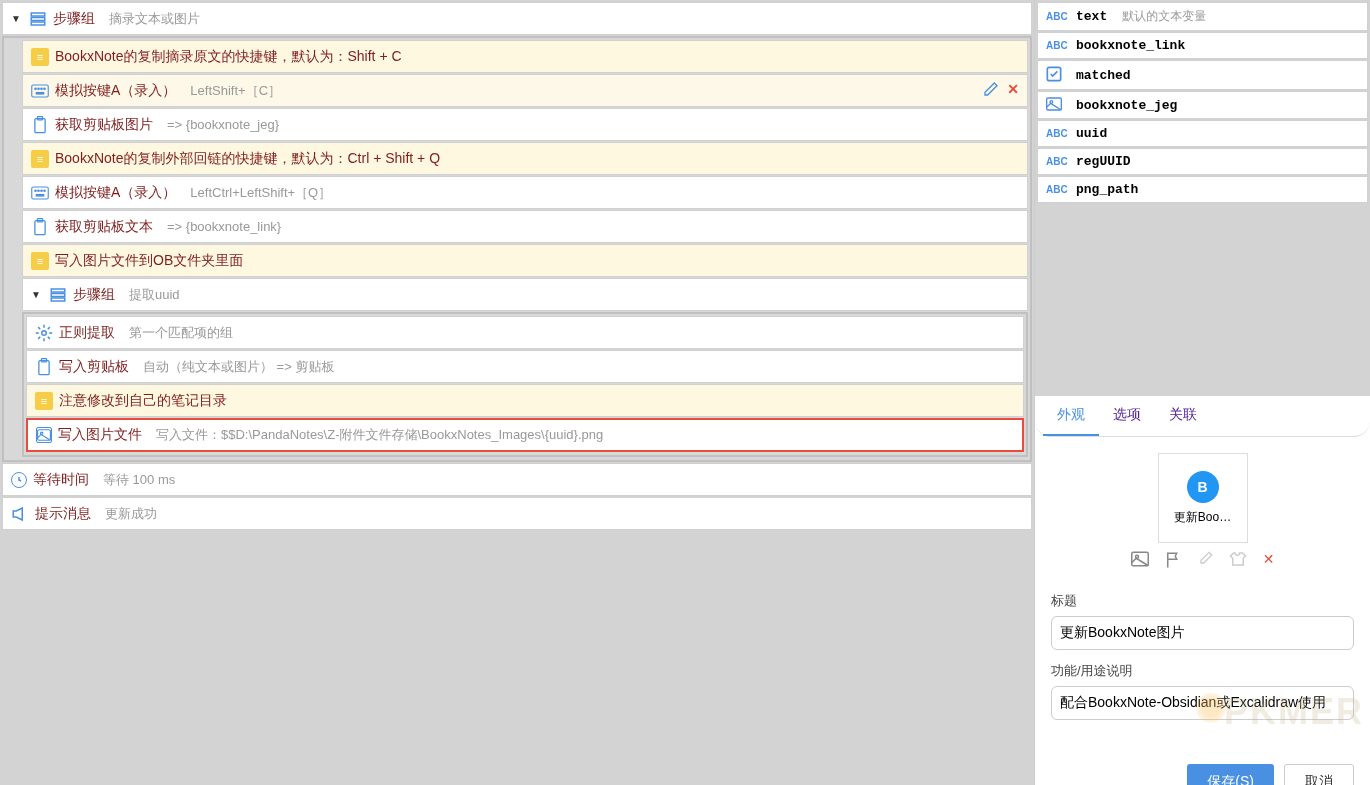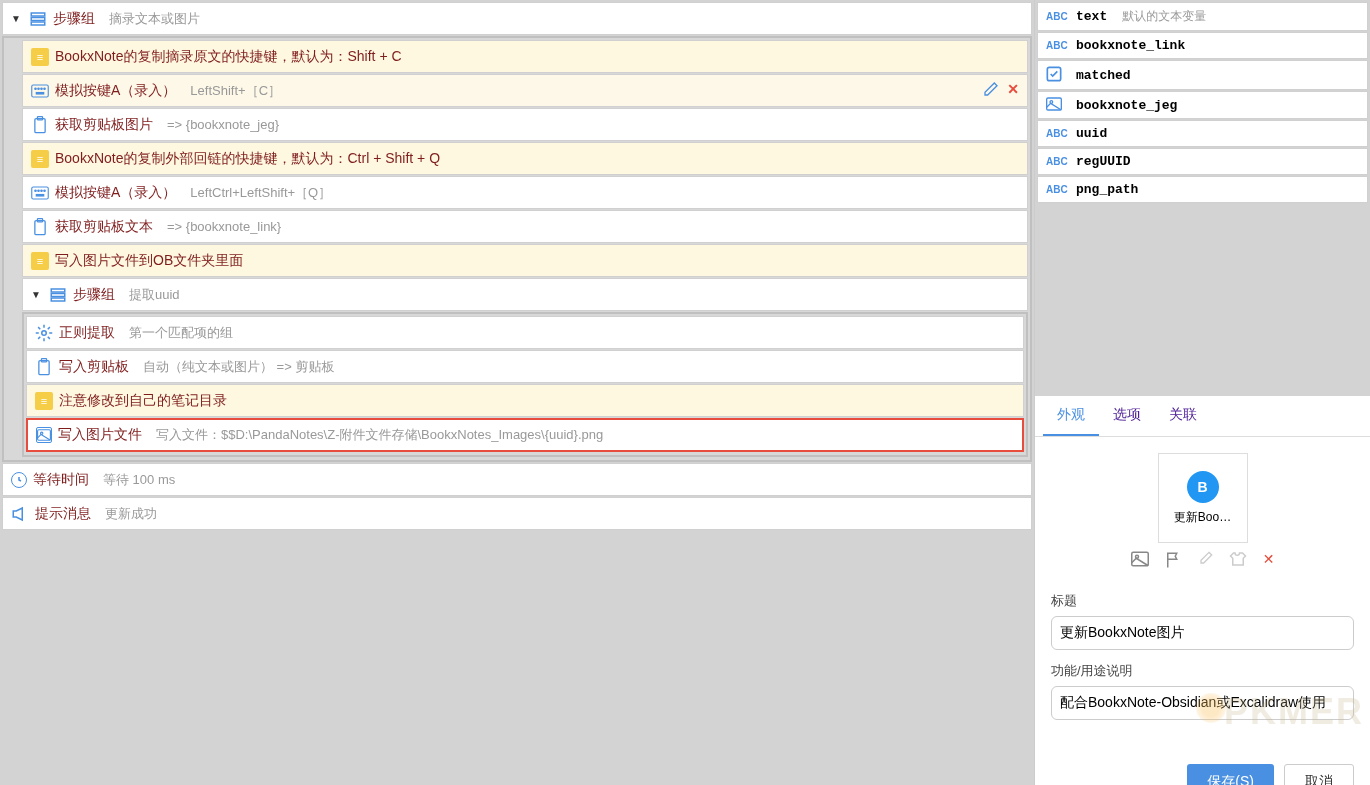--- a/index.html
+++ b/index.html
@@ -36,21 +36,21 @@
 
 .var-list { background: #d3d3d3; padding: 2px; flex-shrink: 0; }
 .var-row { background: #fff; border: 1px solid #d0d0d0; margin-bottom: 1px; padding: 5px 8px; display: flex; align-items: center; gap: 6px; }
 .var-type { color: #4a90e2; font-weight: bold; font-size: 10px; width: 24px; }
 .var-type.chk { color: #4a90e2; }
 .var-type.img { color: #4a90e2; }
 .var-name { font-family: Liberation Mono, monospace; font-weight: bold; font-size: 13px; }
 .var-desc { color: #999; font-size: 12px; margin-left: 9px; }
 .var-list-blank { height: 190px; background: #d3d3d3; }
 
-.tabs { display: flex; border-bottom: 1px solid #ddd; padding: 0 8px; background: #fff; }
+.tabs { display: flex; border-bottom: 1px solid #ddd; padding: 0 8px; background: #fff; border-radius: 16px; }
 .tab { padding: 10px 14px; color: #4c1d95; cursor: pointer; }
 .tab.active { color: #4a90e2; border-bottom: 2px solid #4a90e2; }
 
 .props { padding: 16px; background: #fff; flex: 1; position: relative; }
 .thumb { width: 90px; height: 90px; border: 1px solid #ddd; margin: 0 auto 8px; display: flex; flex-direction: column; align-items: center; justify-content: center; gap: 6px; }
 .thumb-circ { width: 32px; height: 32px; border-radius: 50%; background: #2196f3; color: #fff; display: flex; align-items: center; justify-content: center; font-weight: bold; }
 .thumb-txt { font-size: 12px; white-space: nowrap; overflow: hidden; text-overflow: ellipsis; width: 80px; text-align: center; }
 
 .toolbar-icons { display: flex; justify-content: center; gap: 16px; margin-bottom: 20px; color: #888; }
 .toolbar-icons .del { color: #e74c3c; }

